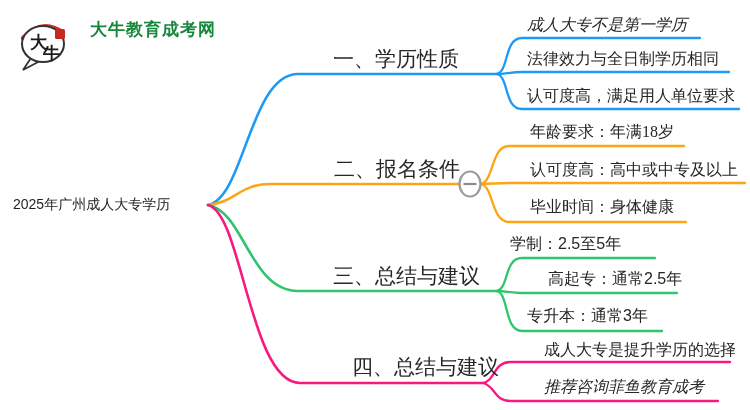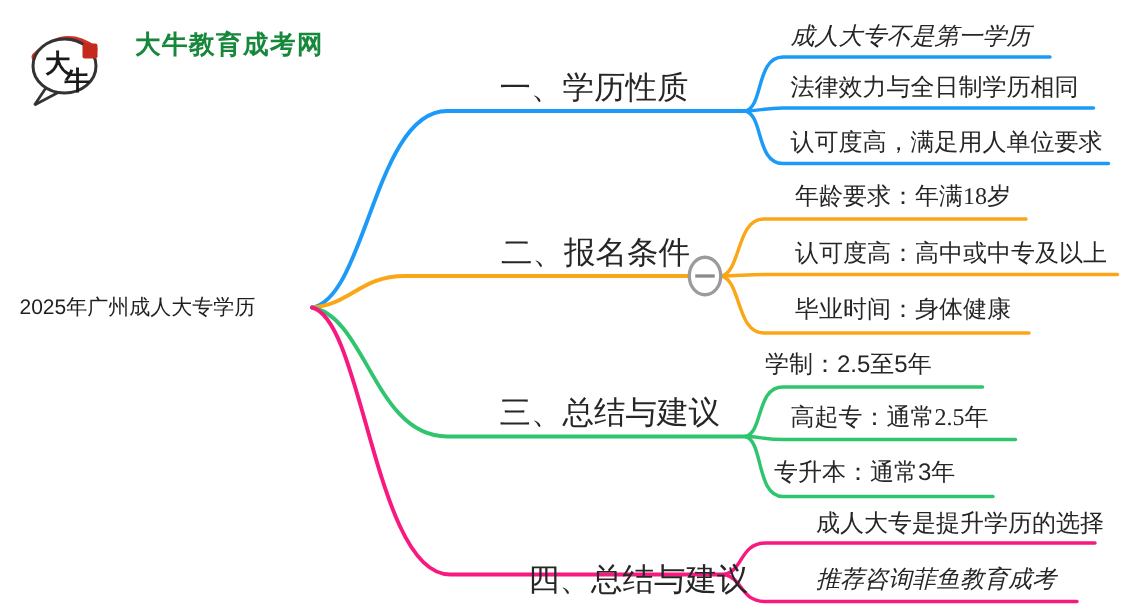--- a/index.html
+++ b/index.html
@@ -75,18 +75,18 @@
 <div class="txt leaf" style="left:527px;top:49px;">法律效力与全日制学历相同</div>
 <div class="txt leaf" style="left:527px;top:86px;text-align:right;">认可度高，满足用人单位要求</div>
 
 <div class="txt label" style="left:334px;top:159px;">二、报名条件</div>
 <div class="txt leaf" style="left:530px;top:122px;font-family:Liberation Serif, serif;">年龄要求：年满18岁</div>
 <div class="txt leaf" style="left:530px;top:160px;">认可度高：高中或中专及以上</div>
 <div class="txt leaf" style="left:530px;top:197px;">毕业时间：身体健康</div>
 
 <div class="txt label" style="left:333px;top:266px;">三、总结与建议</div>
 <div class="txt leaf" style="left:510px;top:234px;">学制：2.5至5年</div>
-<div class="txt leaf" style="left:527px;top:269px;font-family:Liberation Serif, serif;">高起专：通常2.5年</div>
-<div class="txt leaf" style="left:516px;top:306px;">专升本：通常3年</div>
+<div class="txt leaf" style="left:548px;top:269px;">高起专：通常2.5年</div>
+<div class="txt leaf" style="left:527px;top:306px;">专升本：通常3年</div>
 
-<div class="txt label" style="left:352px;top:357px;margin-top:20px;">四、总结与建议</div>
+<div class="txt label" style="left:352px;top:357px;">四、总结与建议</div>
 <div class="txt leaf" style="left:544px;top:340px;">成人大专是提升学历的选择</div>
 <div class="txt leaf" style="left:544px;top:377px;font-style:italic;">推荐咨询菲鱼教育成考</div>
 
 </body></html>

